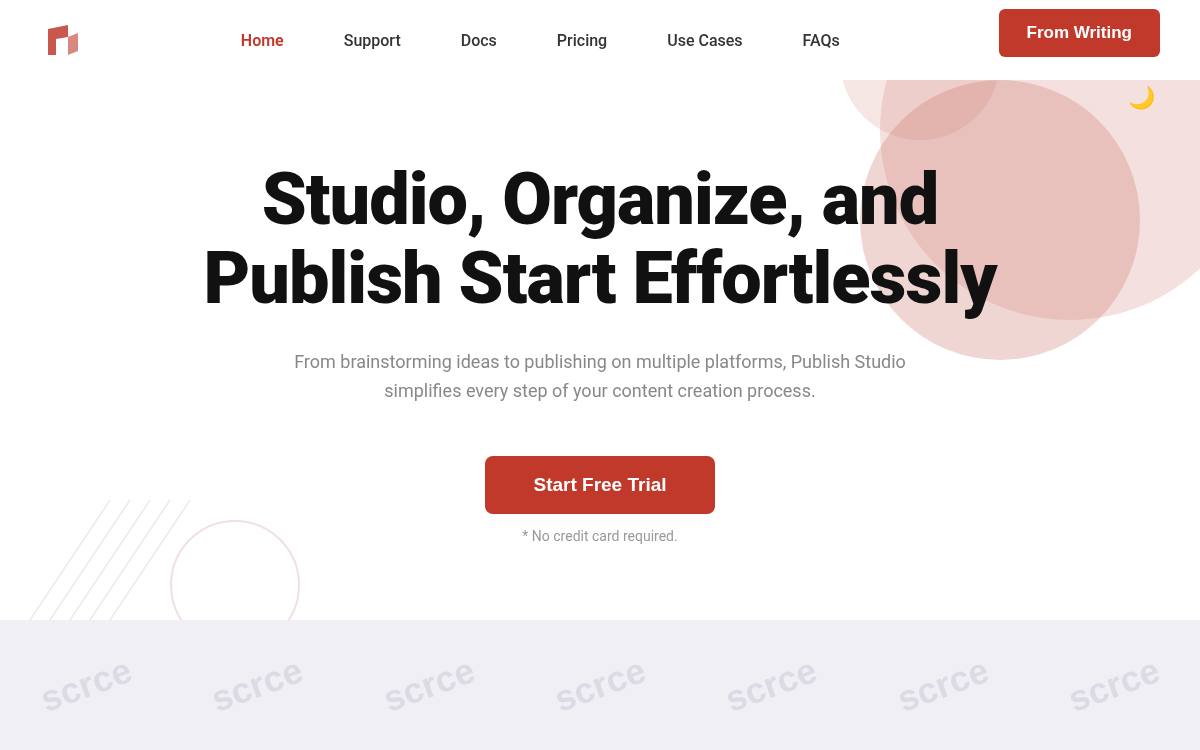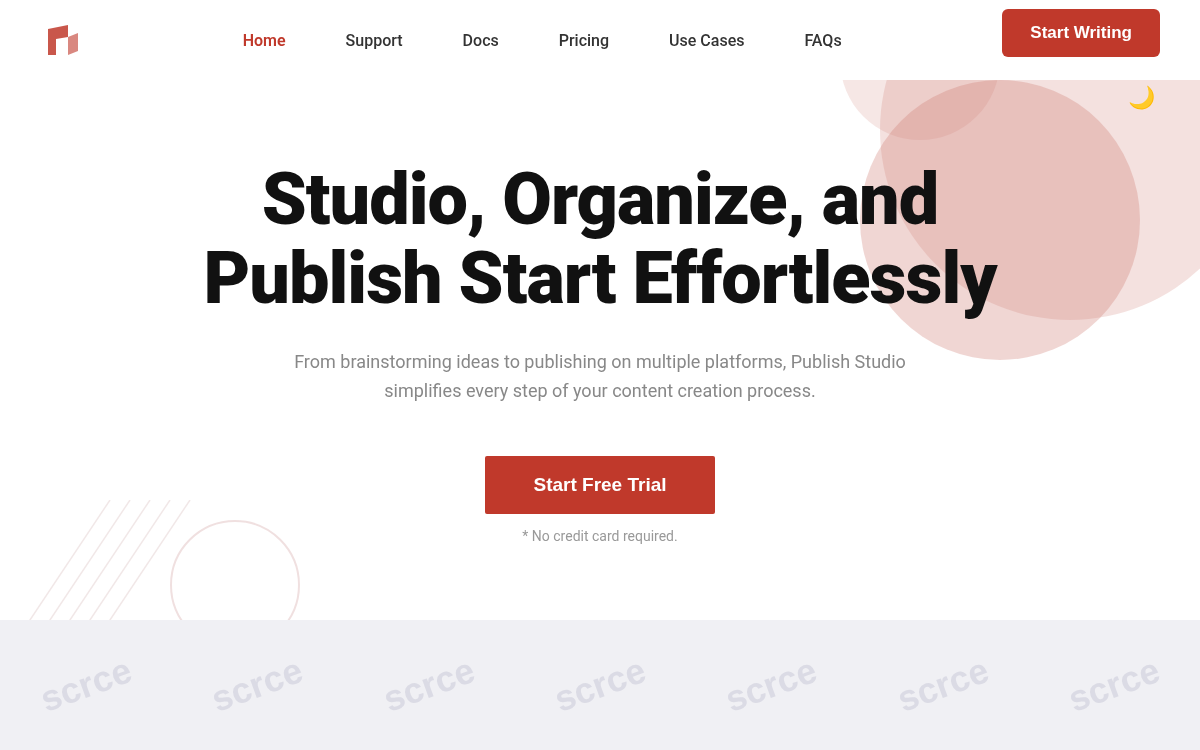--- a/index.html
+++ b/index.html
@@ -218,21 +218,21 @@
       line-height: 1.6;
       max-width: 680px;
       margin-bottom: 50px;
     }
 
     .cta-btn {
       background: #c0392b;
       color: #fff;
       border: none;
       padding: 18px 48px;
-      border-radius: 2px;
+      border-radius: 8px;
       font-size: 19px;
       font-weight: 600;
       cursor: pointer;
       margin-bottom: 14px;
     }
 
     .no-credit-card {
       font-size: 14px;
       color: #999;
     }
@@ -292,21 +292,21 @@
     <li>
       <a href="#">Use Cases</a>
     </li>
     <li>
       <a href="#">FAQs</a>
     </li>
   </ul>
 
   <div class="nav-right">
     <a href="#" class="login-link">Login</a>
-    <button class="start-writing-btn">Start Writing</button>
+    <button class="start-writing-btn">From Writing</button>
     <button class="dark-mode-btn">
       <span>🌙</span>
     </button>
   </div>
 </nav>
 
 <section class="hero">
   <h1 class="hero-title">
     <span>Studio, Organize, and</span><br>
     <span>Publish Start Effortlessly</span>

